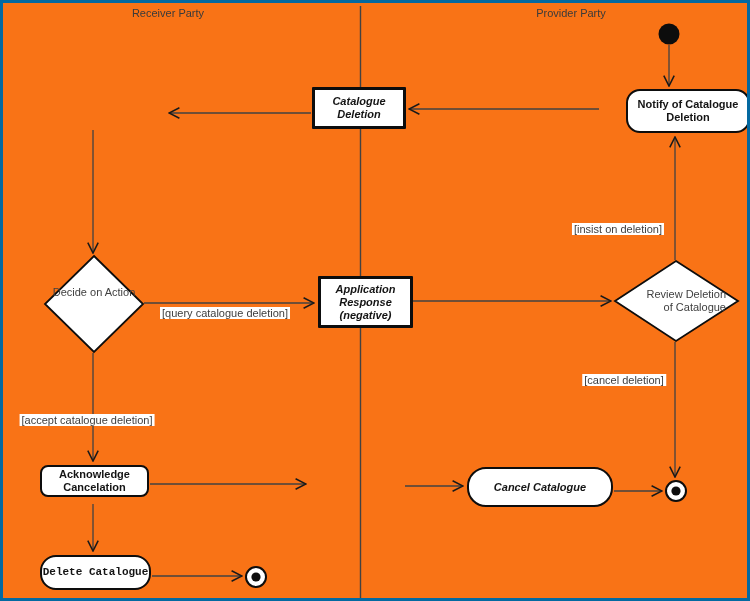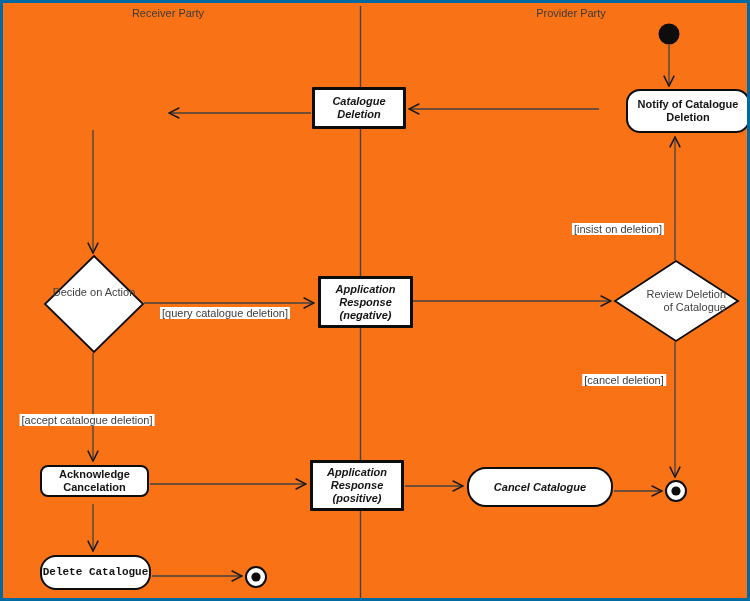--- a/index.html
+++ b/index.html
@@ -99,23 +99,20 @@
 
 
   <div class="node object" style="left:315px;top:273px;width:95px;height:52px;">
     <span>Application Response (negative)</span>
   </div>
 
   <div class="node activity" style="left:37px;top:462px;width:109px;height:32px;border-radius:8px;">
     <span>Acknowledge Cancelation</span>
   </div>
 
-  <div class="node object" style="left:307px;top:457px;width:94px;height:51px;">
-    <span>Application Response (positive)</span>
-  </div>
 
   <div class="node activity" style="left:464px;top:464px;width:146px;height:40px;border-radius:19px;font-style:italic;">
     <span>Cancel Catalogue</span>
   </div>
 
   <div class="node activity" style="left:37px;top:552px;width:111px;height:35px;border-radius:16px;font-family:Liberation Mono, monospace;">
     <span>Delete Catalogue</span>
   </div>
 
   <div class="diamond-label" style="left:91px;top:289px;width:100px;">Decide on Action</div>

